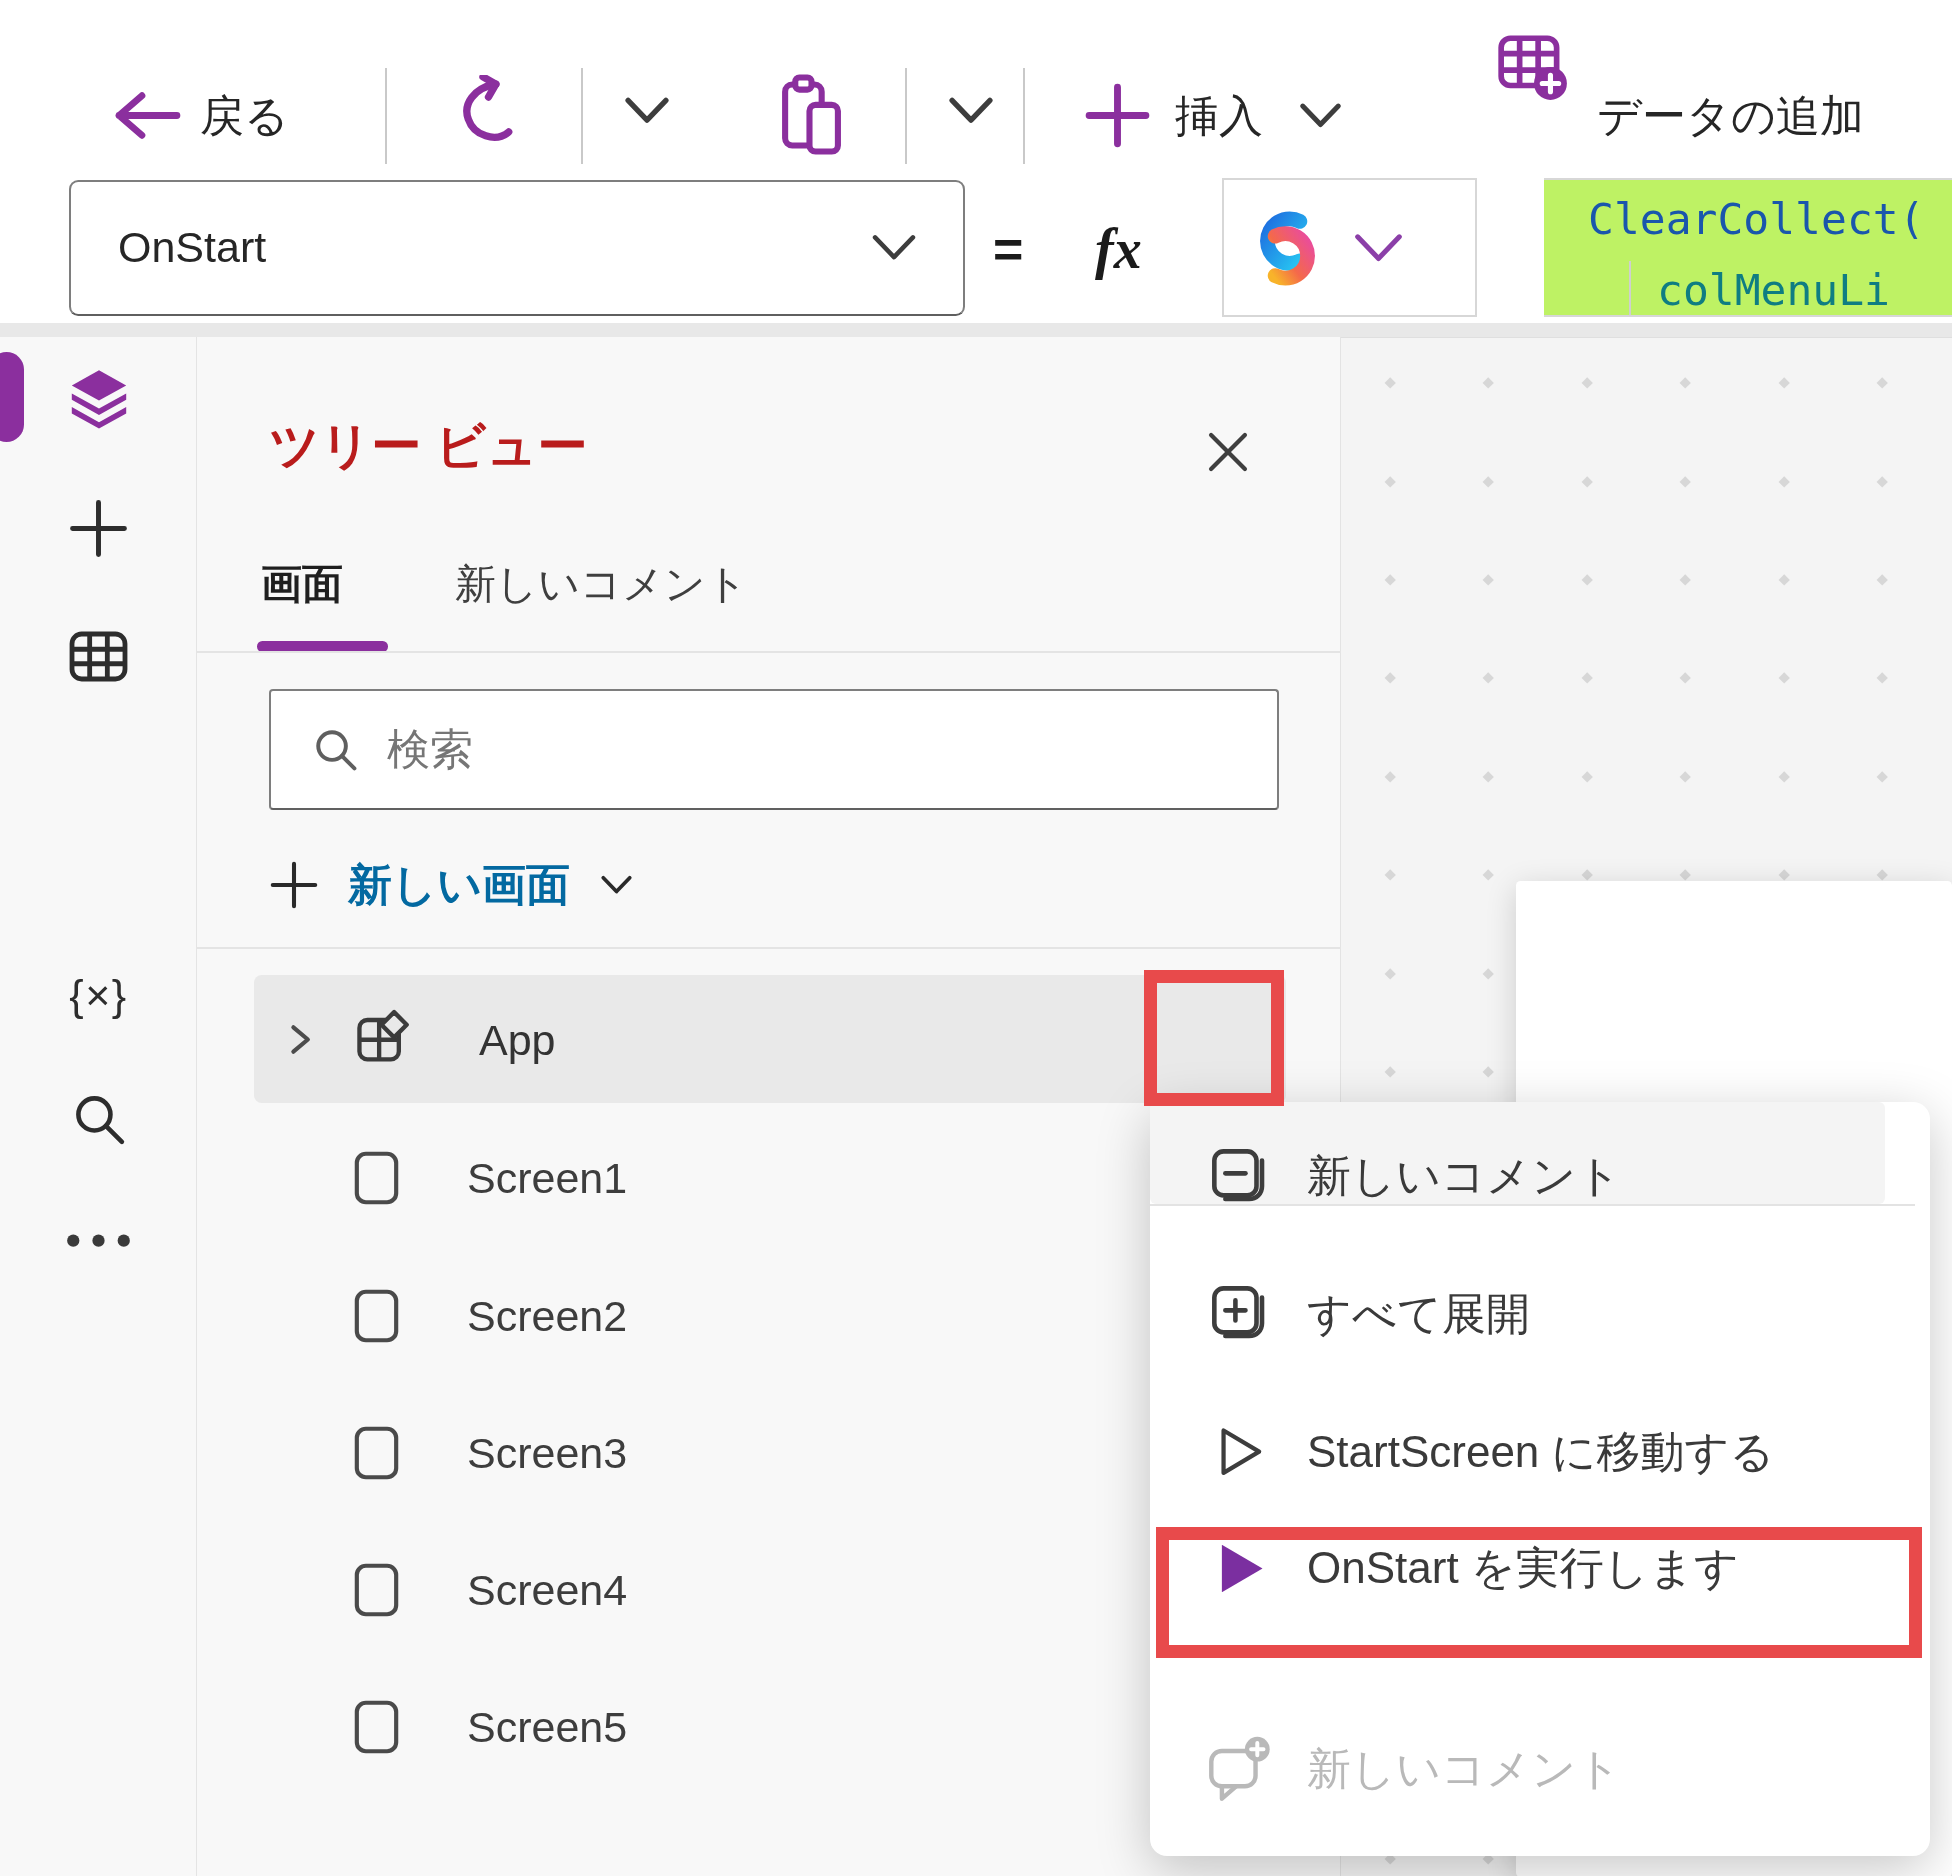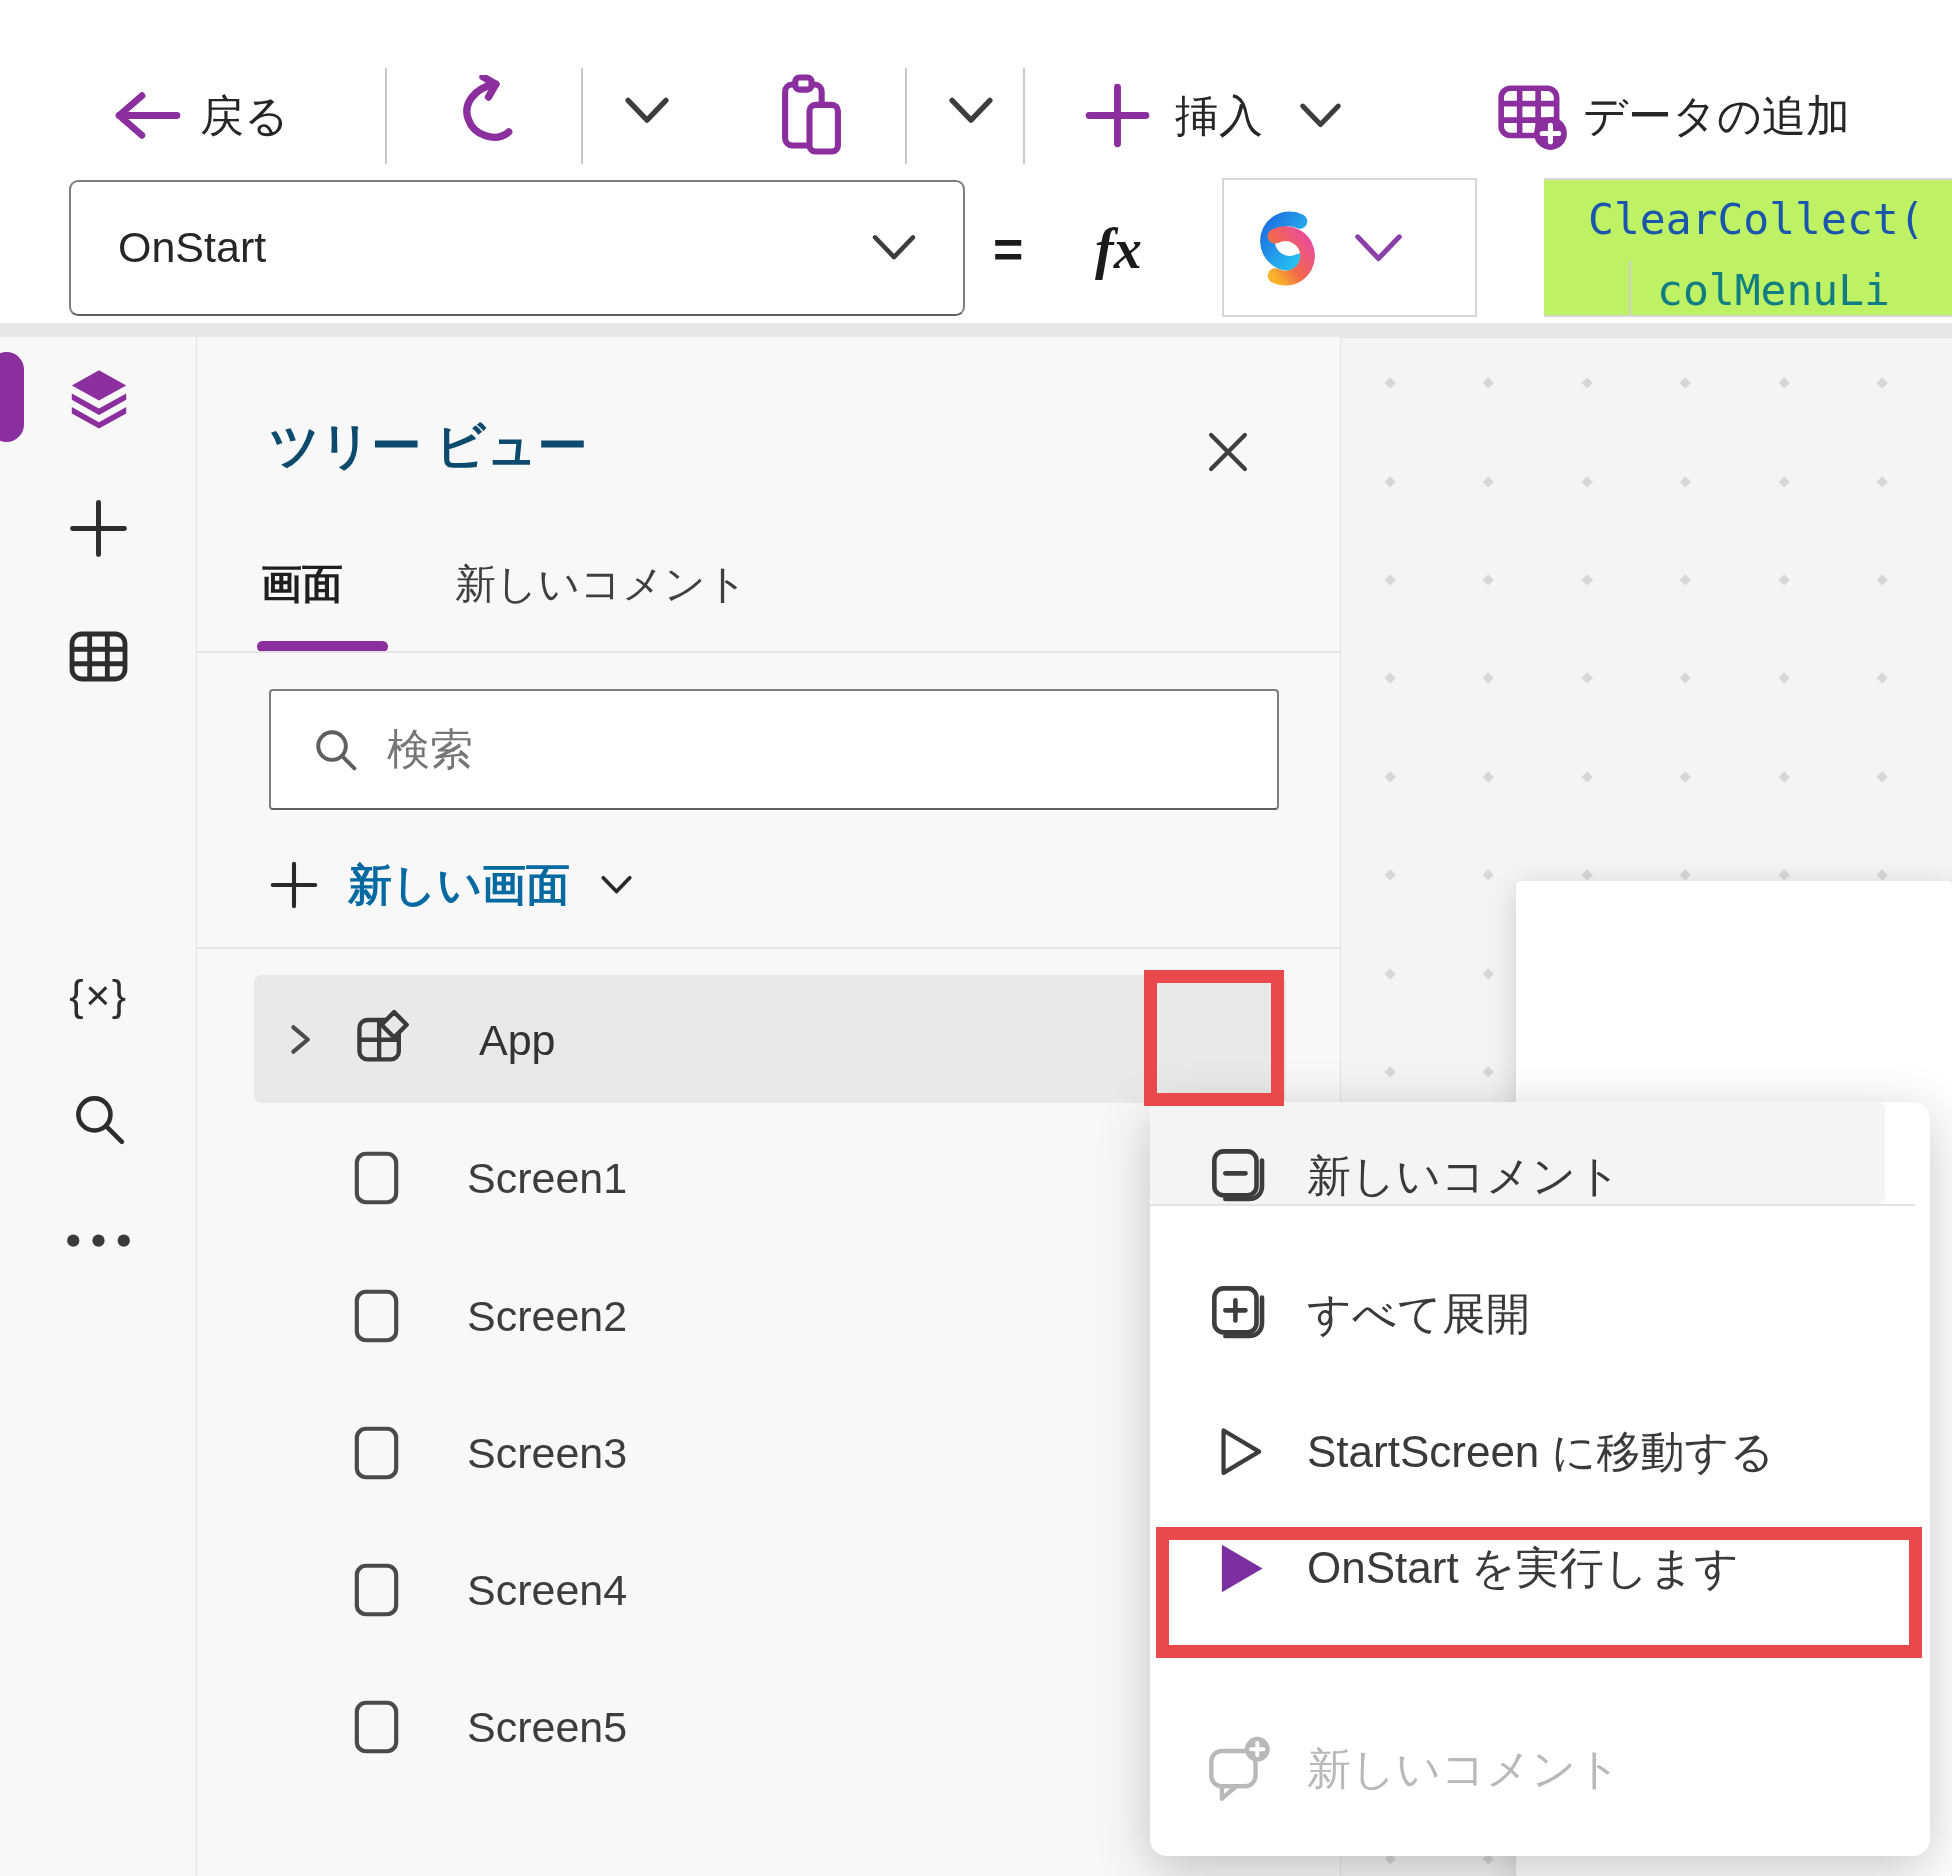--- a/index.html
+++ b/index.html
@@ -29,21 +29,21 @@
   #bar-gap{left:0;top:323px;width:1953px;height:13.7px;background:#e8e8e8;}
 
   
   #rail{left:0;top:337px;width:197px;height:1539px;background:#f8f8f8;border-right:1.5px solid #e4e4e4;box-sizing:border-box;}
   #rail-pill{left:-10.7px;top:15.3px;width:35px;height:90px;border-radius:17.5px;background:#8b2f9e;}
   .rail-btn{left:0;width:197px;height:114px;display:flex;align-items:center;justify-content:center;}
   #rail-variables{font-size:43px;color:#2d2d2d;letter-spacing:1.5px;}
 
   
   #tree-panel{left:197px;top:337px;width:1144px;height:1539px;background:#f8f8f8;border-right:1.5px solid #e3e3e3;box-sizing:border-box;}
-  #tree-title{left:72px;top:76px;font-size:50px;font-weight:600;color:#0c4a6e;white-space:nowrap;}
+  #tree-title{left:72px;top:76px;font-size:50px;font-weight:600;color:#b91c1c;white-space:nowrap;}
   .tab{top:220px;font-size:41px;color:#3f3f3f;white-space:nowrap;}
   .tab.sel{font-weight:700;color:#1f1f1f;}
   #tab-underline{left:60px;top:304px;width:131px;height:10.7px;border-radius:5.3px;background:#8b2f9e;}
   .panel-divider{left:0;width:1144px;height:1.5px;background:#e4e4e4;}
   #search-box{left:72px;top:352px;width:1010px;height:121px;background:#fff;border:2.3px solid #7e7e7e;
     border-bottom-color:#606060;border-radius:4px;box-sizing:border-box;}
   #search-box input{position:absolute;left:114px;top:6.1px;width:839px;height:102px;border:none;outline:none;
     font-size:43px;color:#333;background:transparent;font-family:inherit;}
   #search-box input::placeholder{color:#767676;opacity:1;}
   #new-screen{left:72px;top:513px;height:70px;display:flex;align-items:center;gap:29px;}
@@ -136,21 +136,21 @@
           </svg>
       </span>
       <span class="tb-label">挿入</span>
       <span style="margin-left:10.7px;">
         <svg width="47" height="32" viewBox="0 0 66 44">
             <polyline points="8,8 33,34 58,8" fill="none" stroke="#3d3d3d" stroke-width="7" stroke-linecap="round" stroke-linejoin="round"></polyline>
           </svg>
       </span>
     </div>
 
-    <div class="abs" style="left:1495px;top:0;height:175px;display:flex;align-items:center;gap:12px;">
+    <div class="abs" style="left:1495px;top:0;height:175px;display:flex;align-items:flex-start;gap:26px;">
       <span>
         <svg width="76" height="76" viewBox="0 0 74 74">
             <rect x="6" y="10" width="54" height="46" rx="9" fill="none" stroke="#8b2f9e" stroke-width="5.5"></rect>
             <path d="M24 10 V56 M42 10 V56 M6 25 H60 M6 41 H60" fill="none" stroke="#8b2f9e" stroke-width="5.5"></path>
             <circle cx="54" cy="54" r="16" fill="#8b2f9e"></circle>
             <path d="M54 46 V62 M46 54 H62" stroke="#fff" stroke-width="5" stroke-linecap="round"></path>
           </svg>
       </span>
       <span class="tb-label">データの追加</span>
     </div>

